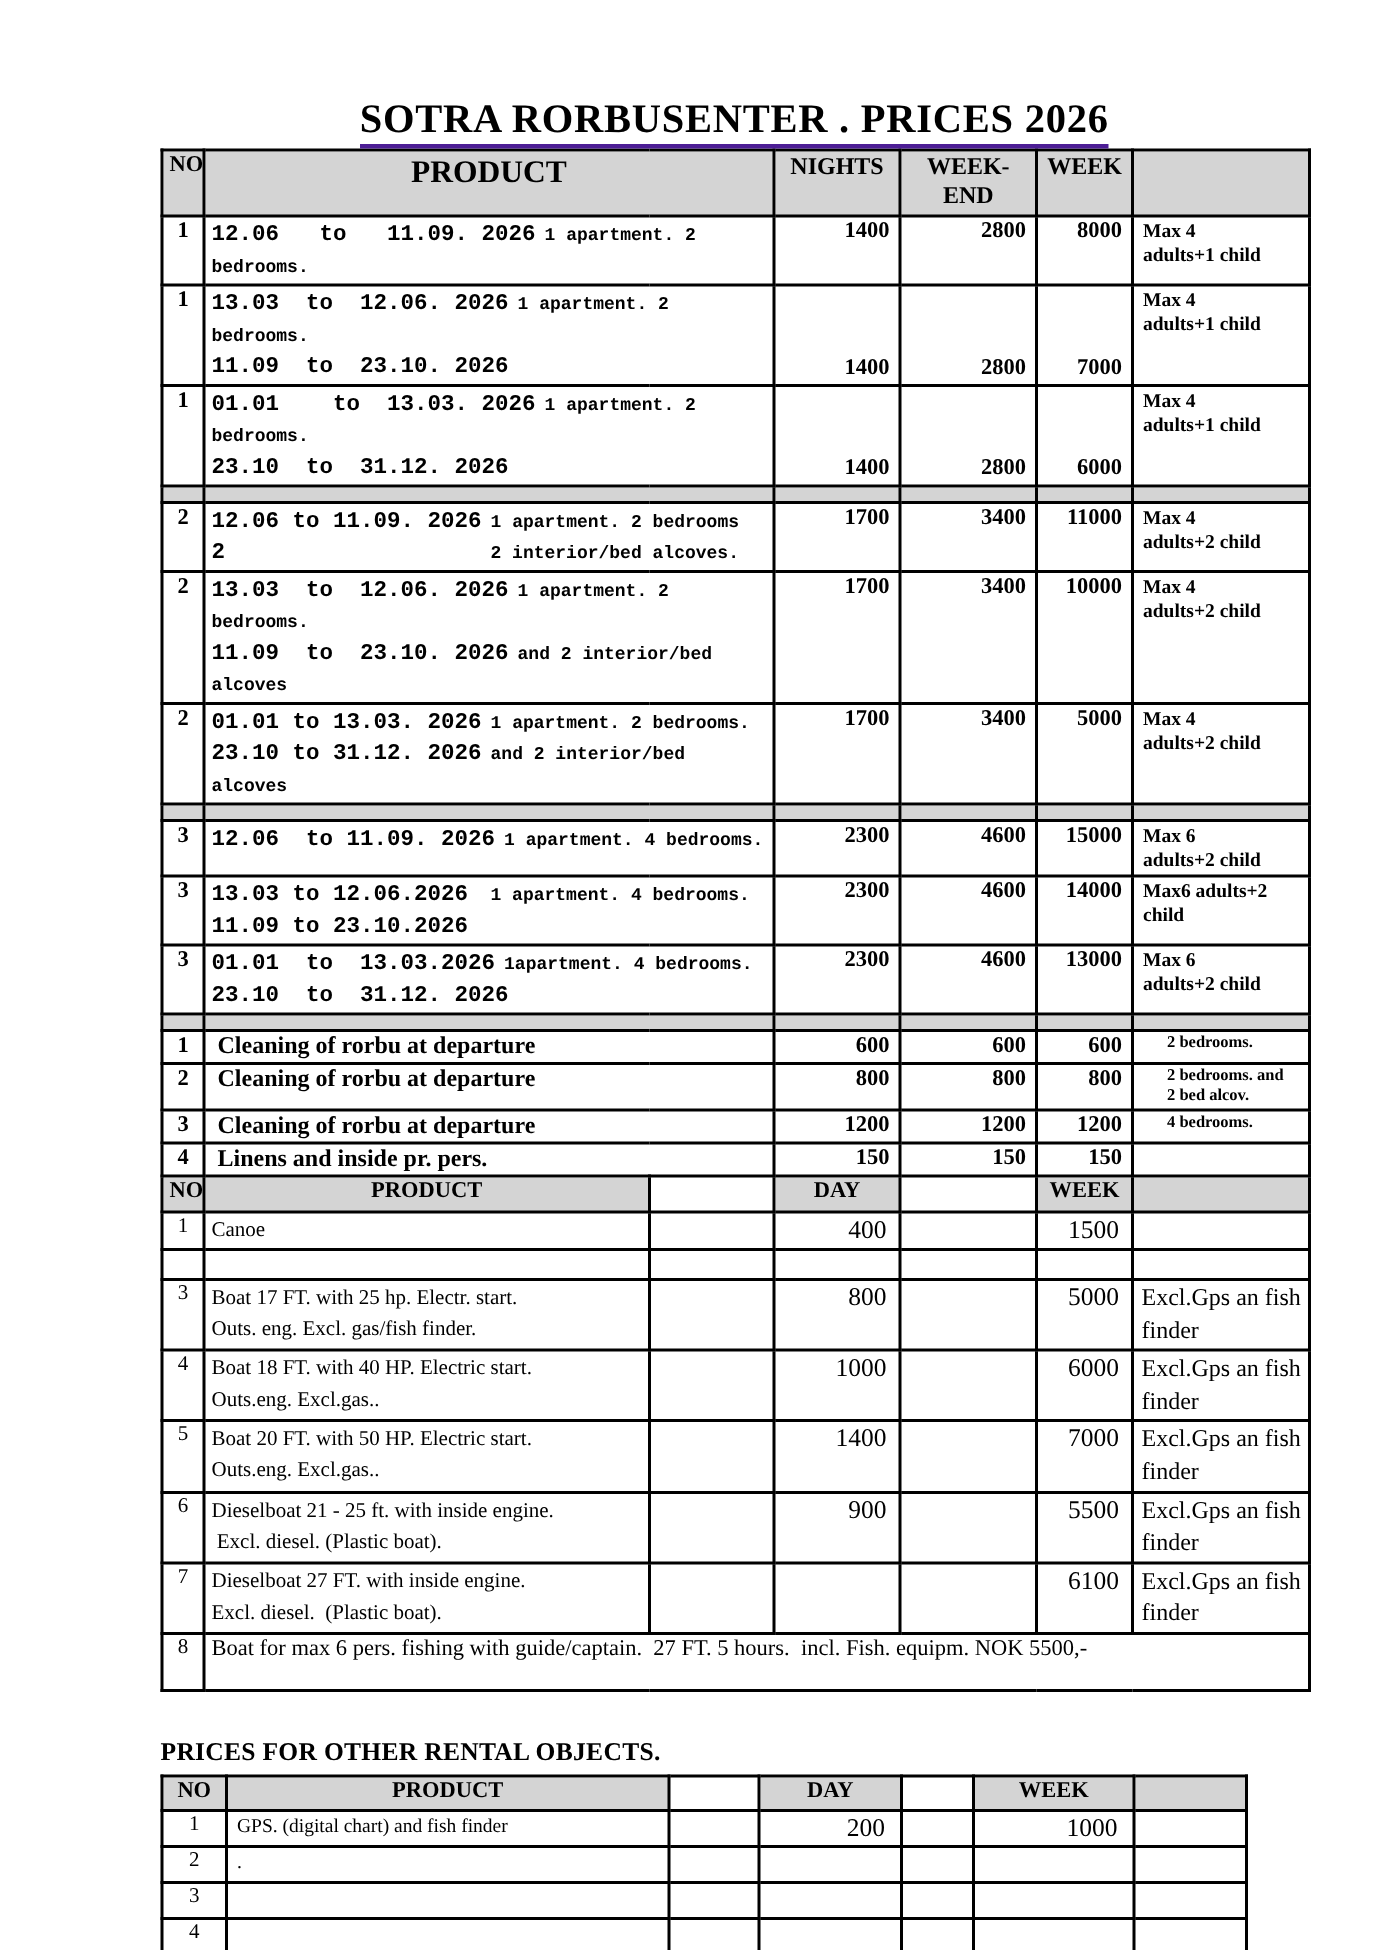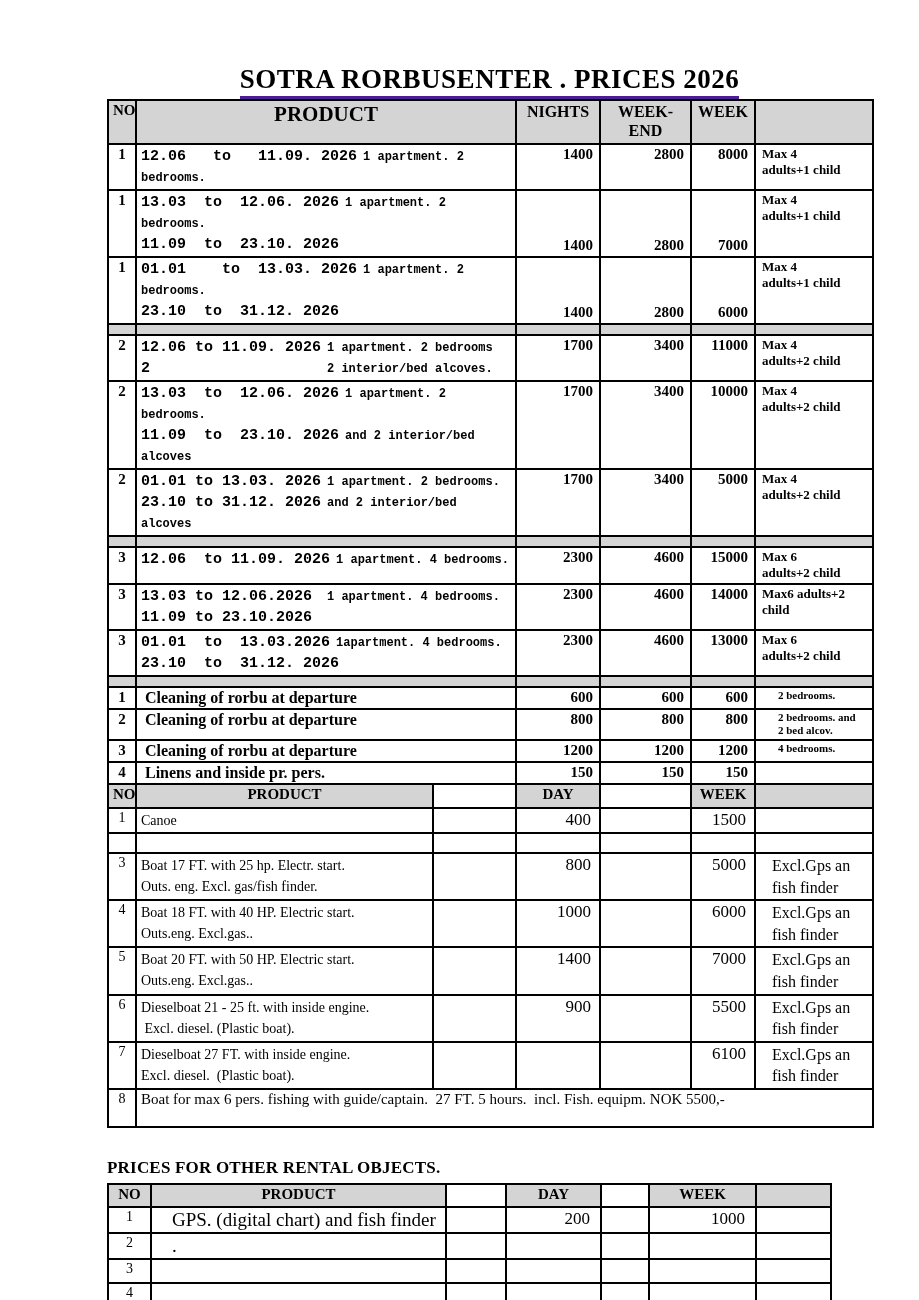--- a/index.html
+++ b/index.html
@@ -39,30 +39,30 @@
   td.svc { font-weight:bold; font-size:16px; padding-left:8px; }
 
   
   tr.bhdr td { font-weight:bold; font-size:15px; text-align:center; height:20px; }
   tr.bhdr td.g { background:#d4d4d4; }
   tr.bhdr td.w { background:#ffffff; }
 
   td.bno { text-align:center; font-size:14px; }
   .bl { font-size:14px; line-height:21px; white-space:pre-wrap; }
   td.bnum { font-size:17px; text-align:right; padding-right:8px; }
-  td.bnote { font-size:16px; line-height:1.35; padding-left:16px; white-space:pre-wrap; }
+  td.bnote { font-size:16px; line-height:1.35; padding-left:5px; white-space:pre-wrap; }
   tr.spacer td { height:16px; }
   td.b8 { font-size:15px; white-space:pre-wrap; height:34px; }
 
   .other-heading { font-weight:bold; font-size:17px; margin:30px 0 5px 0; letter-spacing:.2px; }
   .other-table { width:723px; }
   tr.ohdr td { background:#d4d4d4; font-weight:bold; font-size:15px; text-align:center; height:19px; }
   tr.ohdr td.w { background:#ffffff; }
   td.ot-no { text-align:center; font-size:14px; height:20px; }
-  td.ot-prod { font-size:19px; padding-left:20px; }
+  td.ot-prod { font-size:13px; padding-left:6px; }
   td.ot-num { font-size:17px; text-align:right; padding-right:10px; }
 
   .footer-box {
     margin:9px 0 0 28px; width:662px; border:2px solid #000;
     text-align:center; padding:9px 0 7px 0;
   }
   .f-line { font-size:19px; line-height:1.35; white-space:pre-wrap; }
   .email-link { text-decoration:underline; color:#000; }
 
   .watermark {

